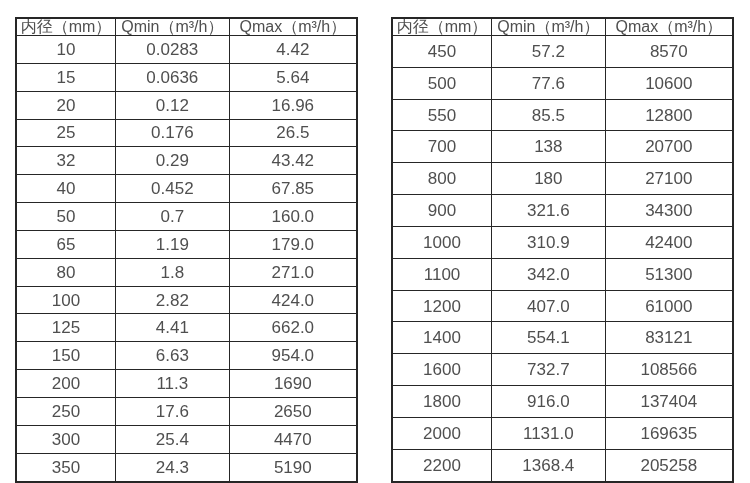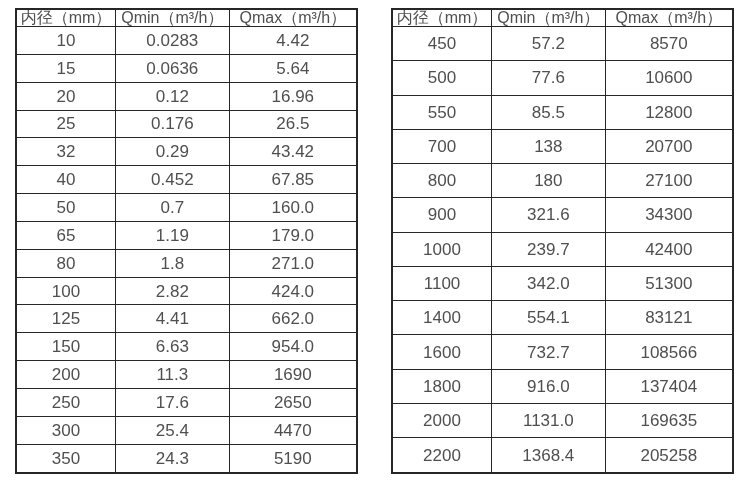--- a/index.html
+++ b/index.html
@@ -14,21 +14,21 @@
     overflow: hidden;
   }
   .stage {
     position: relative;
     width: 750px;
     height: 483px;
     background: #ffffff;
   }
   table.spec-table {
     position: absolute;
-    top: 8px;
+    top: 17px;
     width: 343px;
     height: 466px;
     border-collapse: collapse;
     table-layout: fixed;
     border: 2px solid #262626;
     background: #ffffff;
   }
   table.spec-table.t0 { left: 15px; }
   table.spec-table.t1 { left: 391px; }
   .spec-table th, .spec-table td {
@@ -192,27 +192,32 @@
           <td>180</td>
           <td>27100</td>
         </tr>
         <tr>
           <td>900</td>
           <td>321.6</td>
           <td>34300</td>
         </tr>
         <tr>
           <td>1000</td>
-          <td>239.7</td>
+          <td>310.9</td>
           <td>42400</td>
         </tr>
         <tr>
           <td>1100</td>
           <td>342.0</td>
           <td>51300</td>
+        </tr>
+        <tr>
+          <td>1200</td>
+          <td>407.0</td>
+          <td>61000</td>
         </tr>
         <tr>
           <td>1400</td>
           <td>554.1</td>
           <td>83121</td>
         </tr>
         <tr>
           <td>1600</td>
           <td>732.7</td>
           <td>108566</td>

